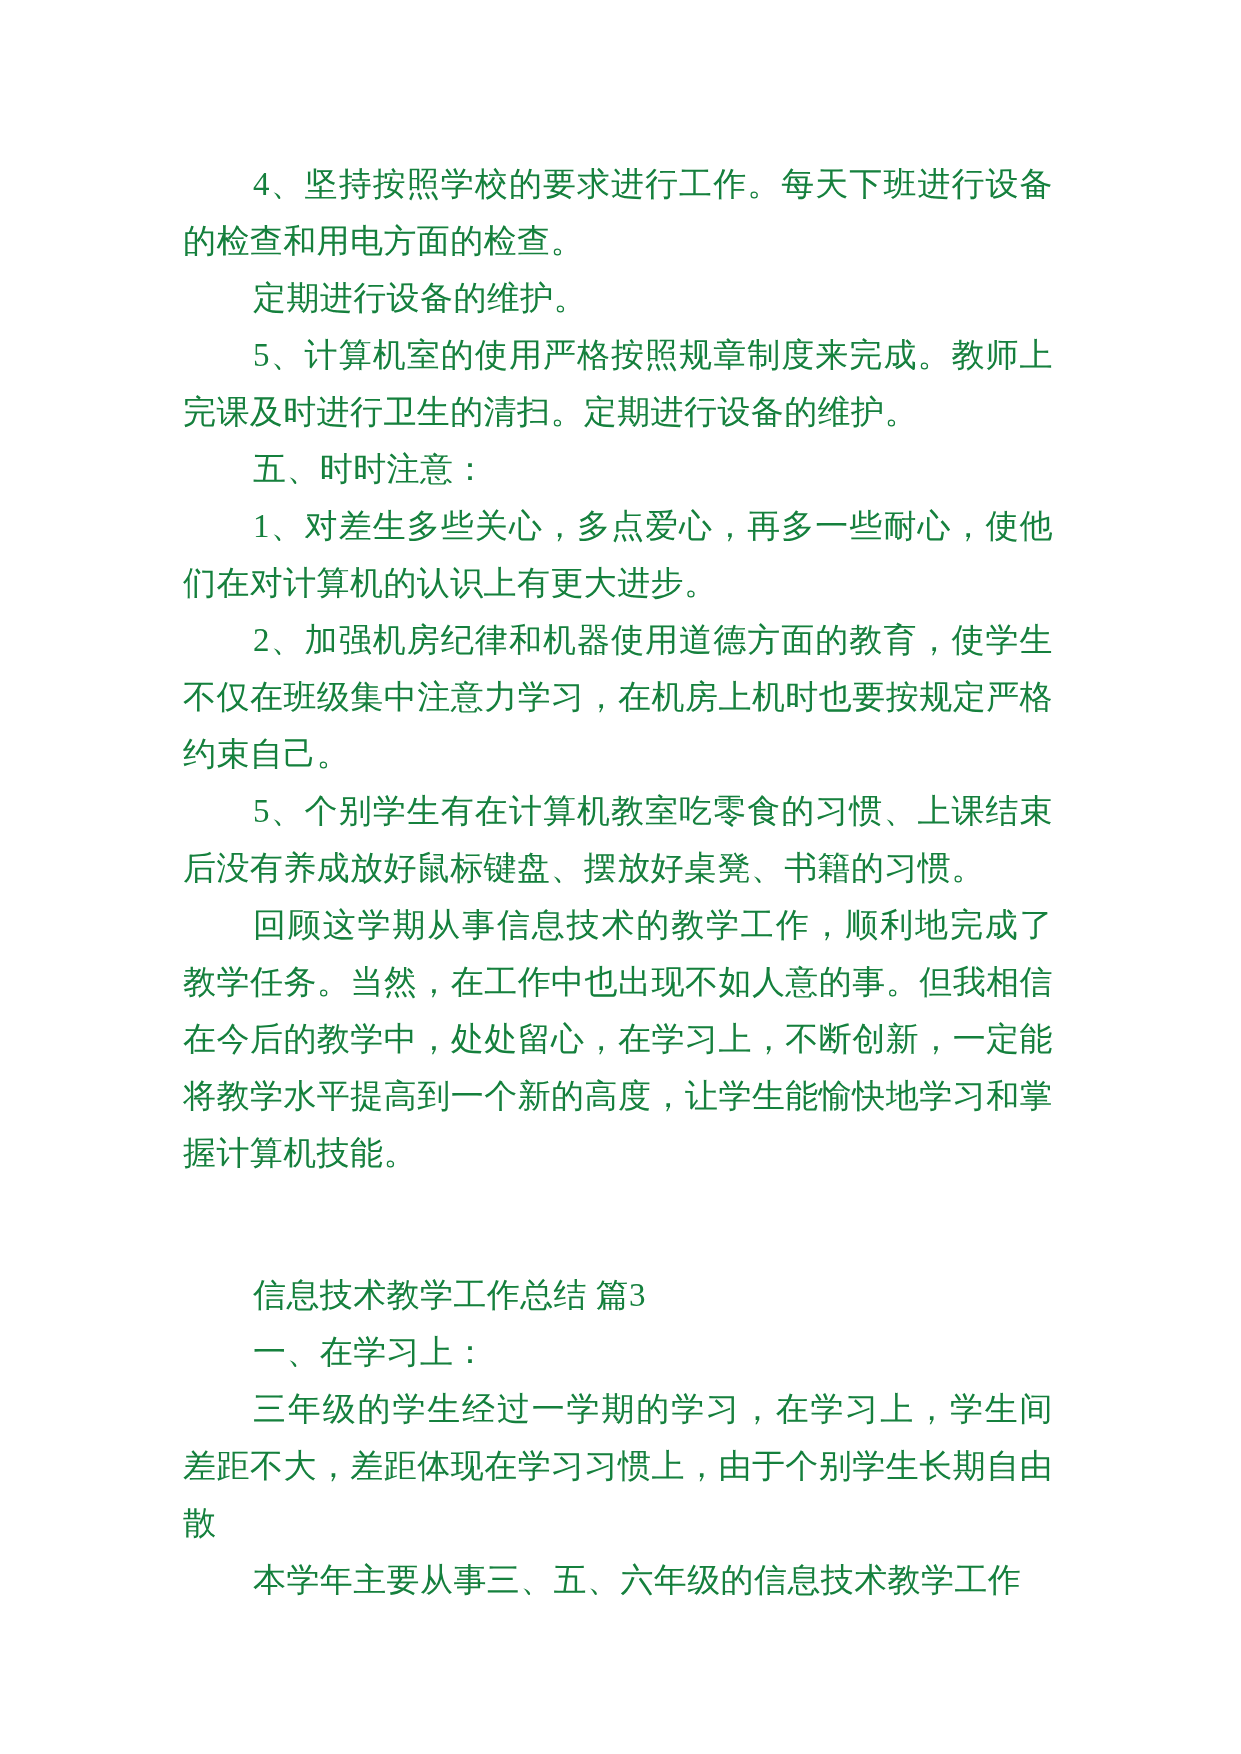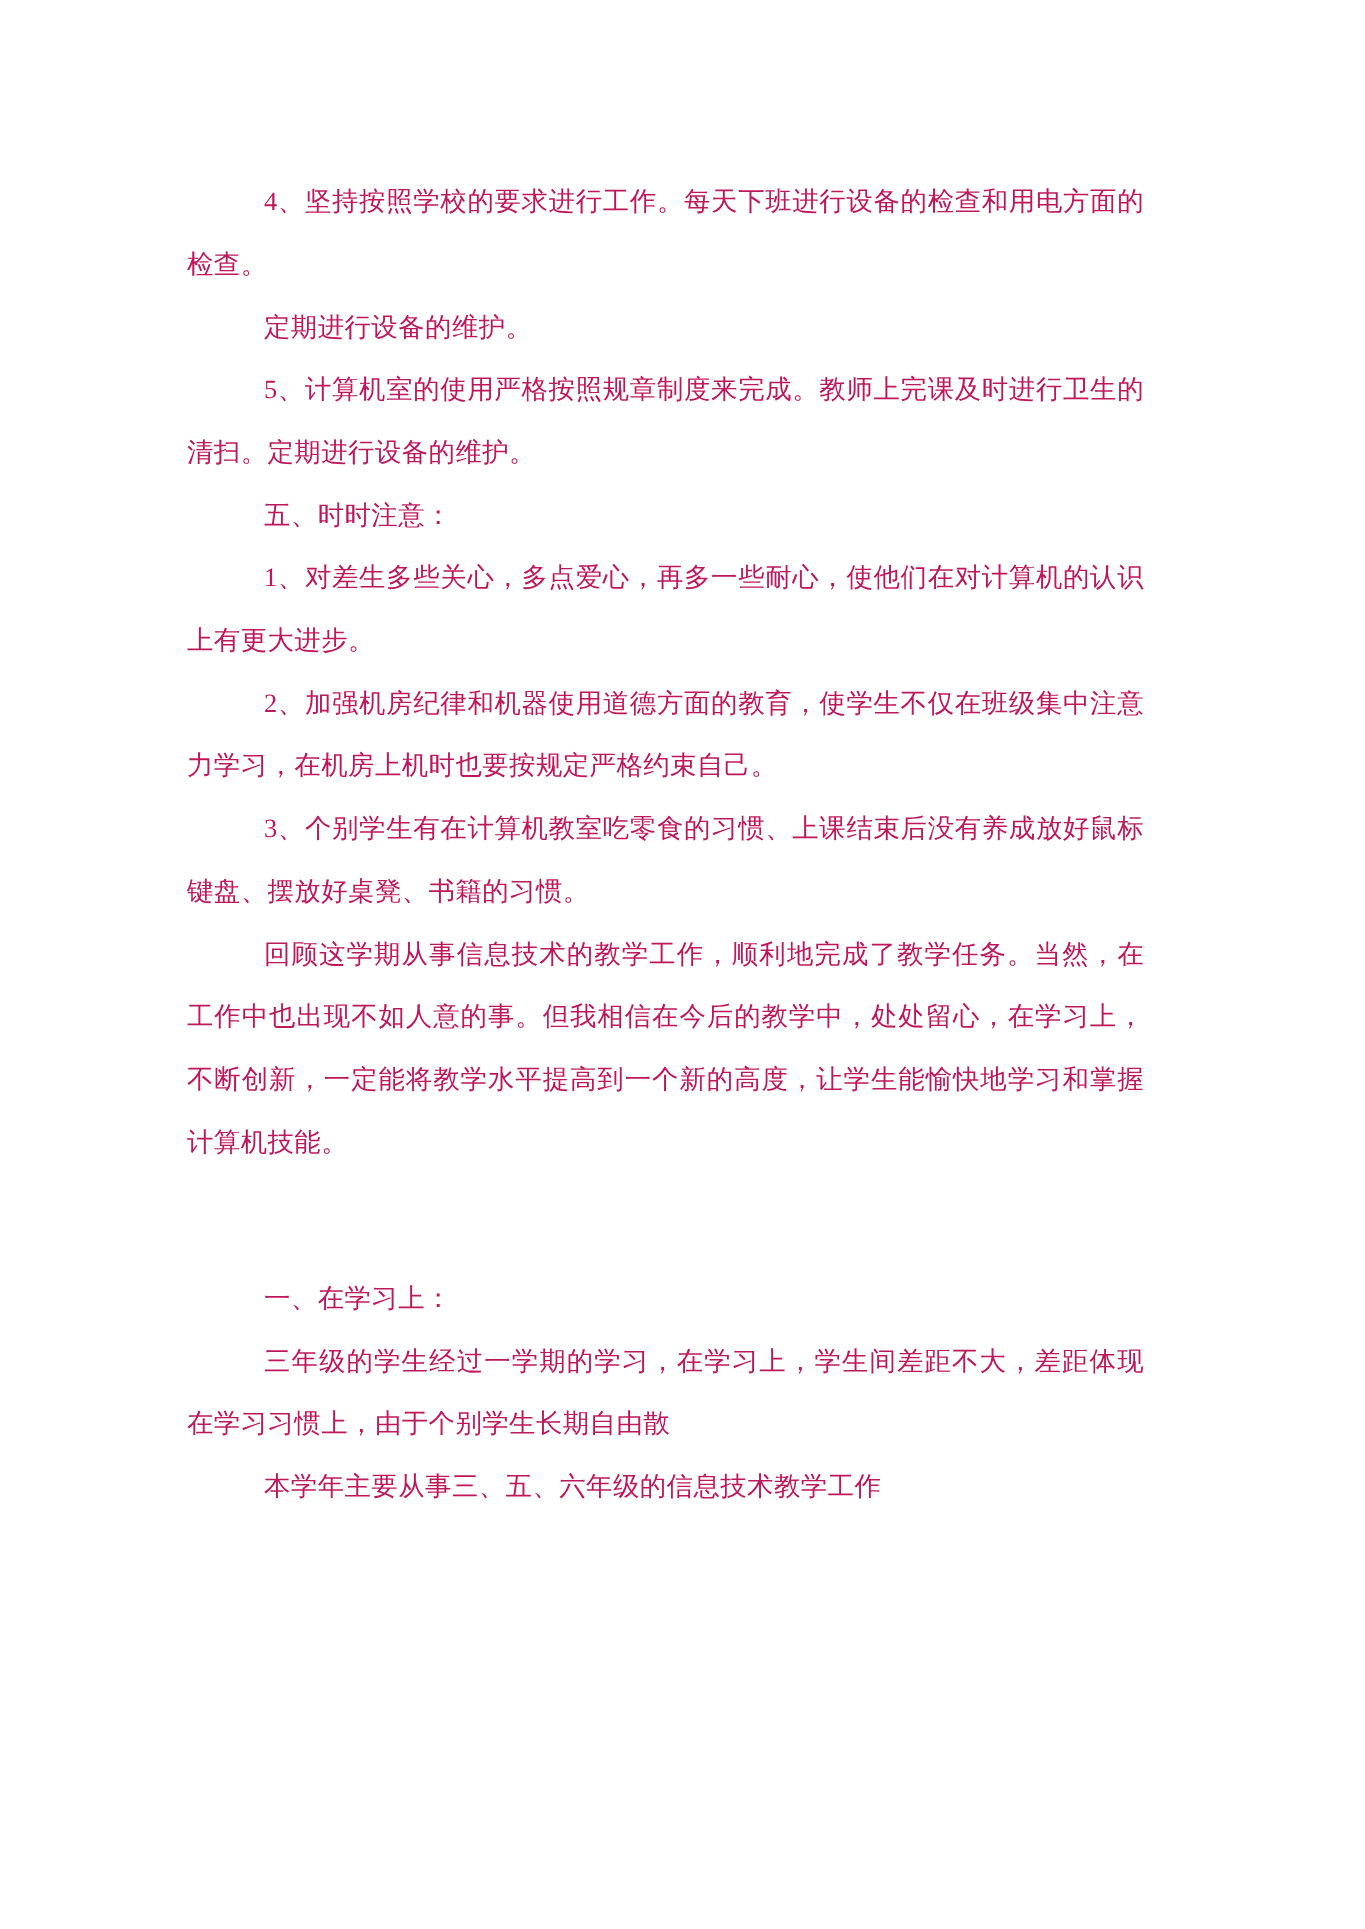--- a/index.html
+++ b/index.html
@@ -11,24 +11,24 @@
     position: relative;
     width: 1241px;
     height: 1754px;
     background: #ffffff;
     overflow: hidden;
     font-family: "Liberation Serif", "DejaVu Serif", serif;
   }
   .content {
     position: absolute;
     top: 156px;
-    left: 170px;
+    left: 183px;
     width: 870px;
-    color: #be185d;
-    font-size: 24px;
+    color: #15803d;
+    font-size: 33px;
     line-height: 57px;
     letter-spacing: 0.4px;
     text-align: justify;
     text-justify: inter-character;
   }
   .content p {
     margin: 0;
     padding: 0;
     text-indent: 70px;
   }
@@ -41,20 +41,21 @@
 <body>
 
 <div class="page">
   <div class="content">
       <p>4、坚持按照学校的要求进行工作。每天下班进行设备的检查和用电方面的检查。</p>
       <p>定期进行设备的维护。</p>
       <p>5、计算机室的使用严格按照规章制度来完成。教师上完课及时进行卫生的清扫。定期进行设备的维护。</p>
       <p>五、时时注意：</p>
       <p>1、对差生多些关心，多点爱心，再多一些耐心，使他们在对计算机的认识上有更大进步。</p>
       <p>2、加强机房纪律和机器使用道德方面的教育，使学生不仅在班级集中注意力学习，在机房上机时也要按规定严格约束自己。</p>
-      <p>3、个别学生有在计算机教室吃零食的习惯、上课结束后没有养成放好鼠标键盘、摆放好桌凳、书籍的习惯。</p>
+      <p>5、个别学生有在计算机教室吃零食的习惯、上课结束后没有养成放好鼠标键盘、摆放好桌凳、书籍的习惯。</p>
       <p>回顾这学期从事信息技术的教学工作，顺利地完成了教学任务。当然，在工作中也出现不如人意的事。但我相信在今后的教学中，处处留心，在学习上，不断创新，一定能将教学水平提高到一个新的高度，让学生能愉快地学习和掌握计算机技能。</p>
       <p class="blank"></p>
+      <p>信息技术教学工作总结 篇3</p>
       <p>一、在学习上：</p>
       <p>三年级的学生经过一学期的学习，在学习上，学生间差距不大，差距体现在学习习惯上，由于个别学生长期自由散</p>
       <p>本学年主要从事三、五、六年级的信息技术教学工作</p>
     </div>
 </div>
 
 </body></html>

